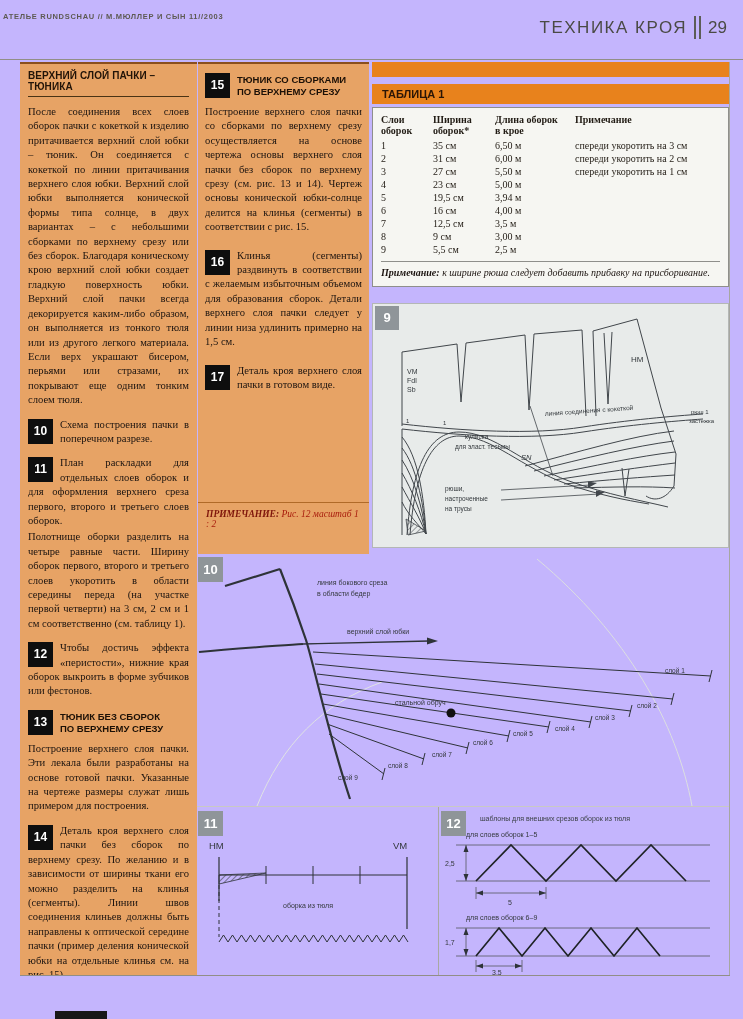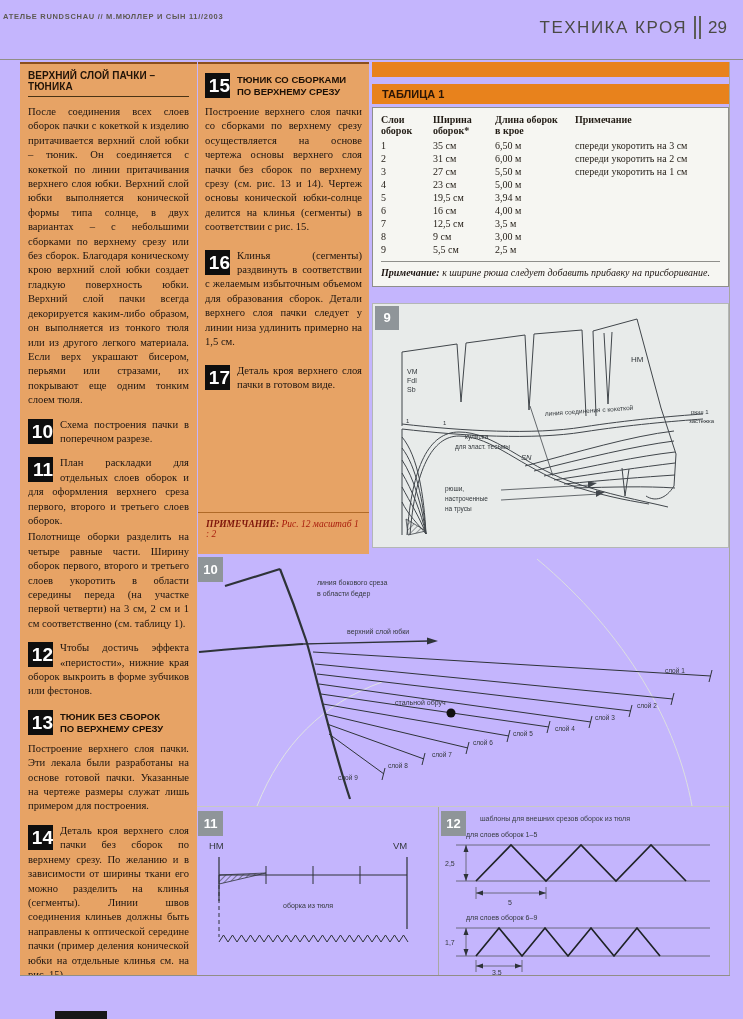--- a/index.html
+++ b/index.html
@@ -15,30 +15,30 @@
   .hdr-page{font-size:17px;}
   .hline{position:absolute;background:#918e87;height:1px;}
   .vline{position:absolute;background:#a6a6a0;width:1px;}
   
   .ocol{position:absolute;background:#e7a365;border-top:2px solid #8a4f1e;box-sizing:border-box;
         padding:6px 8px 0 8px;overflow:hidden;}
   .col-title{font-family:"Liberation Sans",sans-serif;font-weight:bold;font-size:10px;
              color:#221408;border-bottom:1.5px solid #4a3314;padding-bottom:4px;letter-spacing:.1px;}
   .intro{margin:8px 0 0 0;font-size:10.6px;line-height:14.4px;text-align:justify;}
   .step{margin-top:10px;overflow:visible;}
-  .badge{float:left;width:25px;height:25px;background:#0e0e0e;color:#fff;text-align:right;
-         line-height:25px;font-family:"Liberation Sans",sans-serif;font-weight:bold;font-size:19px;
+  .badge{float:left;width:25px;height:25px;background:#0e0e0e;color:#fff;text-align:center;
+         line-height:25px;font-family:"Liberation Sans",sans-serif;font-weight:bold;font-size:12px;
          margin:1px 7px 2px 0;}
   .step-heading{display:block;margin-left:32px;font-family:"Liberation Sans",sans-serif;
                 font-weight:bold;font-size:9.5px;line-height:12px;padding-top:2px;color:#1c1006;
                 white-space:pre-line;min-height:24px;}
   .step p{margin:0;font-size:10.6px;line-height:14.4px;text-align:justify;}
   .step p.after-head{clear:left;margin-top:7px;}
   .step p.second{margin-top:2px;}
-  .note-strip{position:absolute;left:0;right:0;bottom:6px;border-top:1px solid #b06a28;
+  .note-strip{position:absolute;left:0;right:0;bottom:16px;border-top:1px solid #b06a28;
               padding:6px 8px 9px 8px;background:#e7a365;font-size:9.5px;}
   .note-label{font-weight:bold;font-style:italic;color:#7e150b;}
   .note-text{font-style:italic;color:#a81c0c;}
   
   .top-strip{position:absolute;left:372px;top:62px;width:357px;height:15px;background:#e8821c;}
   .tblwrap{position:absolute;left:372px;top:84px;width:357px;}
   .tbl-title{height:20px;background:#e8821c;color:#2b1506;font-family:"Liberation Sans",sans-serif;
              font-weight:bold;font-size:11px;line-height:20px;padding-left:10px;}
   .tbl-box{margin-top:3px;border:1px solid #8f8f8b;background:#f6f6f2;padding:6px 8px 7px 8px;}
   table.t{width:100%;border-collapse:collapse;font-size:10px;color:#221c15;}

